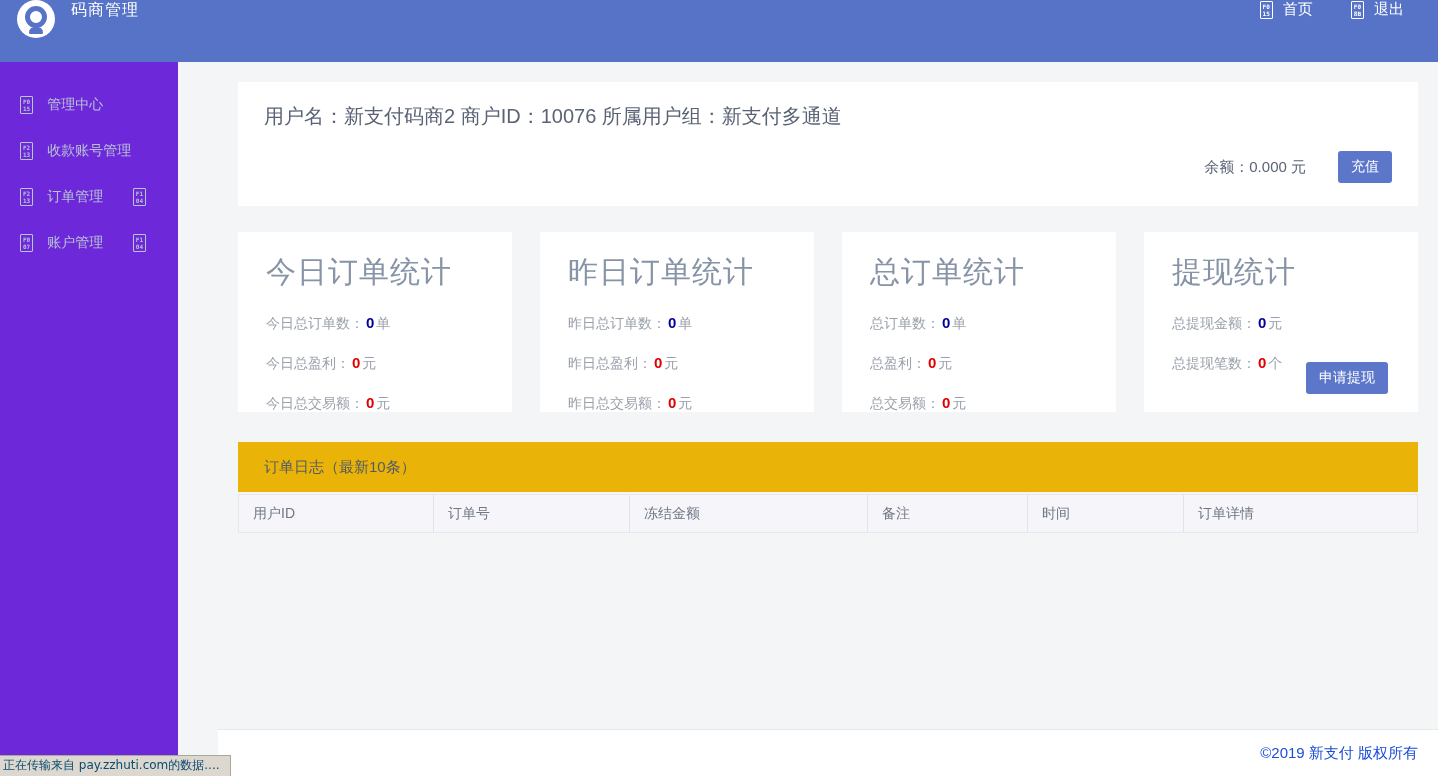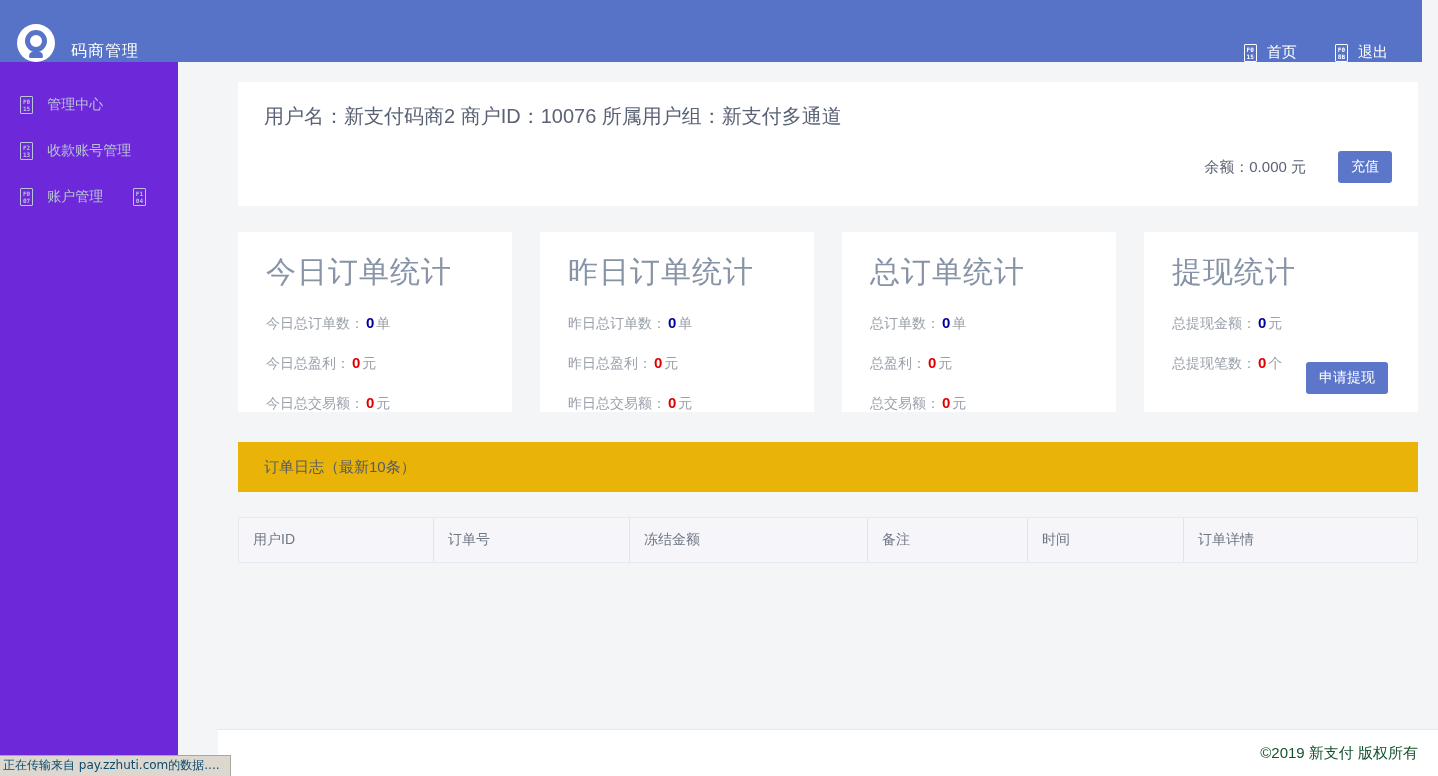--- a/index.html
+++ b/index.html
@@ -2,21 +2,21 @@
 <html><head>
 <meta charset="utf-8">
 <style>
   html,body{margin:0;padding:0;}
   body{
     width:1438px;height:776px;overflow:hidden;position:relative;
     font-family:"Liberation Sans","DejaVu Sans",sans-serif;
     background:#f4f5f7;
   }
   
-  .header{position:absolute;top:0;left:0;right:16px;height:62px;background:#5673c8;display:flex;align-items:flex-end;z-index:5;}
+  .header{position:absolute;top:0;left:0;right:0;height:62px;background:#5673c8;display:flex;align-items:flex-start;z-index:5;}
   .logo{width:38px;height:38px;background:#fff;border-radius:50%;margin-left:17px;position:relative;flex:0 0 auto;}
   .logo .head{position:absolute;top:6px;left:50%;transform:translateX(-50%);width:12px;height:12px;border:5px solid #5673c8;border-radius:50%;}
   .logo .torso{position:absolute;bottom:4px;left:50%;transform:translateX(-50%);width:14px;height:7px;background:#5673c8;border-radius:7px 7px 2px 2px;}
   .app-title{color:#fff;font-size:16px;margin-left:16px;letter-spacing:1px;}
   .header-nav{margin-left:auto;margin-right:34px;display:flex;align-items:center;gap:38px;}
   .nav-item{display:flex;align-items:center;gap:10px;color:#fff;font-size:15px;cursor:pointer;}
   
   .tofu{display:inline-flex;flex-direction:column;align-items:center;justify-content:center;
         border:1px solid currentColor;border-radius:1px;padding:1px 2px;
         font-family:"DejaVu Sans Mono",monospace;font-size:6px;line-height:7px;font-weight:bold;}
@@ -35,26 +35,26 @@
   .balance-row .btn{margin-left:32px;}
   .stats-row{display:flex;gap:28px;margin:26px 20px 0;}
   .stat-card{flex:1;background:#fff;height:180px;box-sizing:border-box;padding:20px 28px;position:relative;}
   .stat-title{font-size:30px;color:#8793a6;font-weight:400;letter-spacing:1px;}
   .stat-line{margin-top:21px;font-size:14px;color:#9aa0ab;}
   .stat-line .num{font-size:15px;font-weight:bold;margin:0 2px;}
   .num-blue{color:#0000a0;}
   .num-red{color:#e00000;}
   .apply-btn{position:absolute;right:30px;bottom:18px;}
   .log-bar{margin:30px 20px 0;background:#eab308;height:50px;display:flex;align-items:center;padding:0 26px;font-size:15px;color:#555b66;}
-  .table-header{margin:25px 20px 0;display:flex;background:#f6f5f9;border:1px solid #e8e7ef;height:46px;box-sizing:border-box;}
+  .table-header{margin:2px 20px 0;display:flex;background:#f6f5f9;border:1px solid #e8e7ef;height:39px;box-sizing:border-box;}
   .th-cell{display:flex;align-items:center;padding-left:14px;font-size:14px;color:#6f7885;border-right:1px solid #e4e3eb;box-sizing:border-box;}
   .c0{width:195px;} .c1{width:196px;} .c2{width:238px;} .c3{width:160px;} .c4{width:156px;} .c5{flex:1;border-right:none;}
   .footer{position:absolute;left:0;right:0;bottom:0;height:47px;background:#fff;border-top:1px solid #e8e8e8;
           display:flex;align-items:center;justify-content:flex-end;padding-right:20px;box-sizing:border-box;
-          color:#14532d;font-size:15px;text-align:right;}
+          color:#1d4ed8;font-size:15px;text-align:right;}
   
   .status-bar{position:absolute;left:0;bottom:0;z-index:20;background:#dcd8d0;border:1px solid #aaa79f;border-left:none;border-bottom:none;
               color:#0c4a6e;font-size:12px;padding:1px 10px 2px 3px;font-family:"DejaVu Sans",sans-serif;white-space:nowrap;}
 </style>
 </head>
 <body>
 
 <div class="header">
   <div class="logo">
     <div class="head"></div>
@@ -89,20 +89,31 @@
   </div>
   <div class="side-item">
     <span class="tofu">
         <i>F2</i>
         <i>13</i>
       </span>
     <span>收款账号管理</span>
   </div>
   <div class="side-item">
     <span class="tofu">
+        <i>F2</i>
+        <i>13</i>
+      </span>
+    <span>订单管理</span>
+    <span class="tofu arrow">
+        <i>F1</i>
+        <i>04</i>
+      </span>
+  </div>
+  <div class="side-item">
+    <span class="tofu">
         <i>F0</i>
         <i>07</i>
       </span>
     <span>账户管理</span>
     <span class="tofu arrow">
         <i>F1</i>
         <i>04</i>
       </span>
   </div>
 </div>

